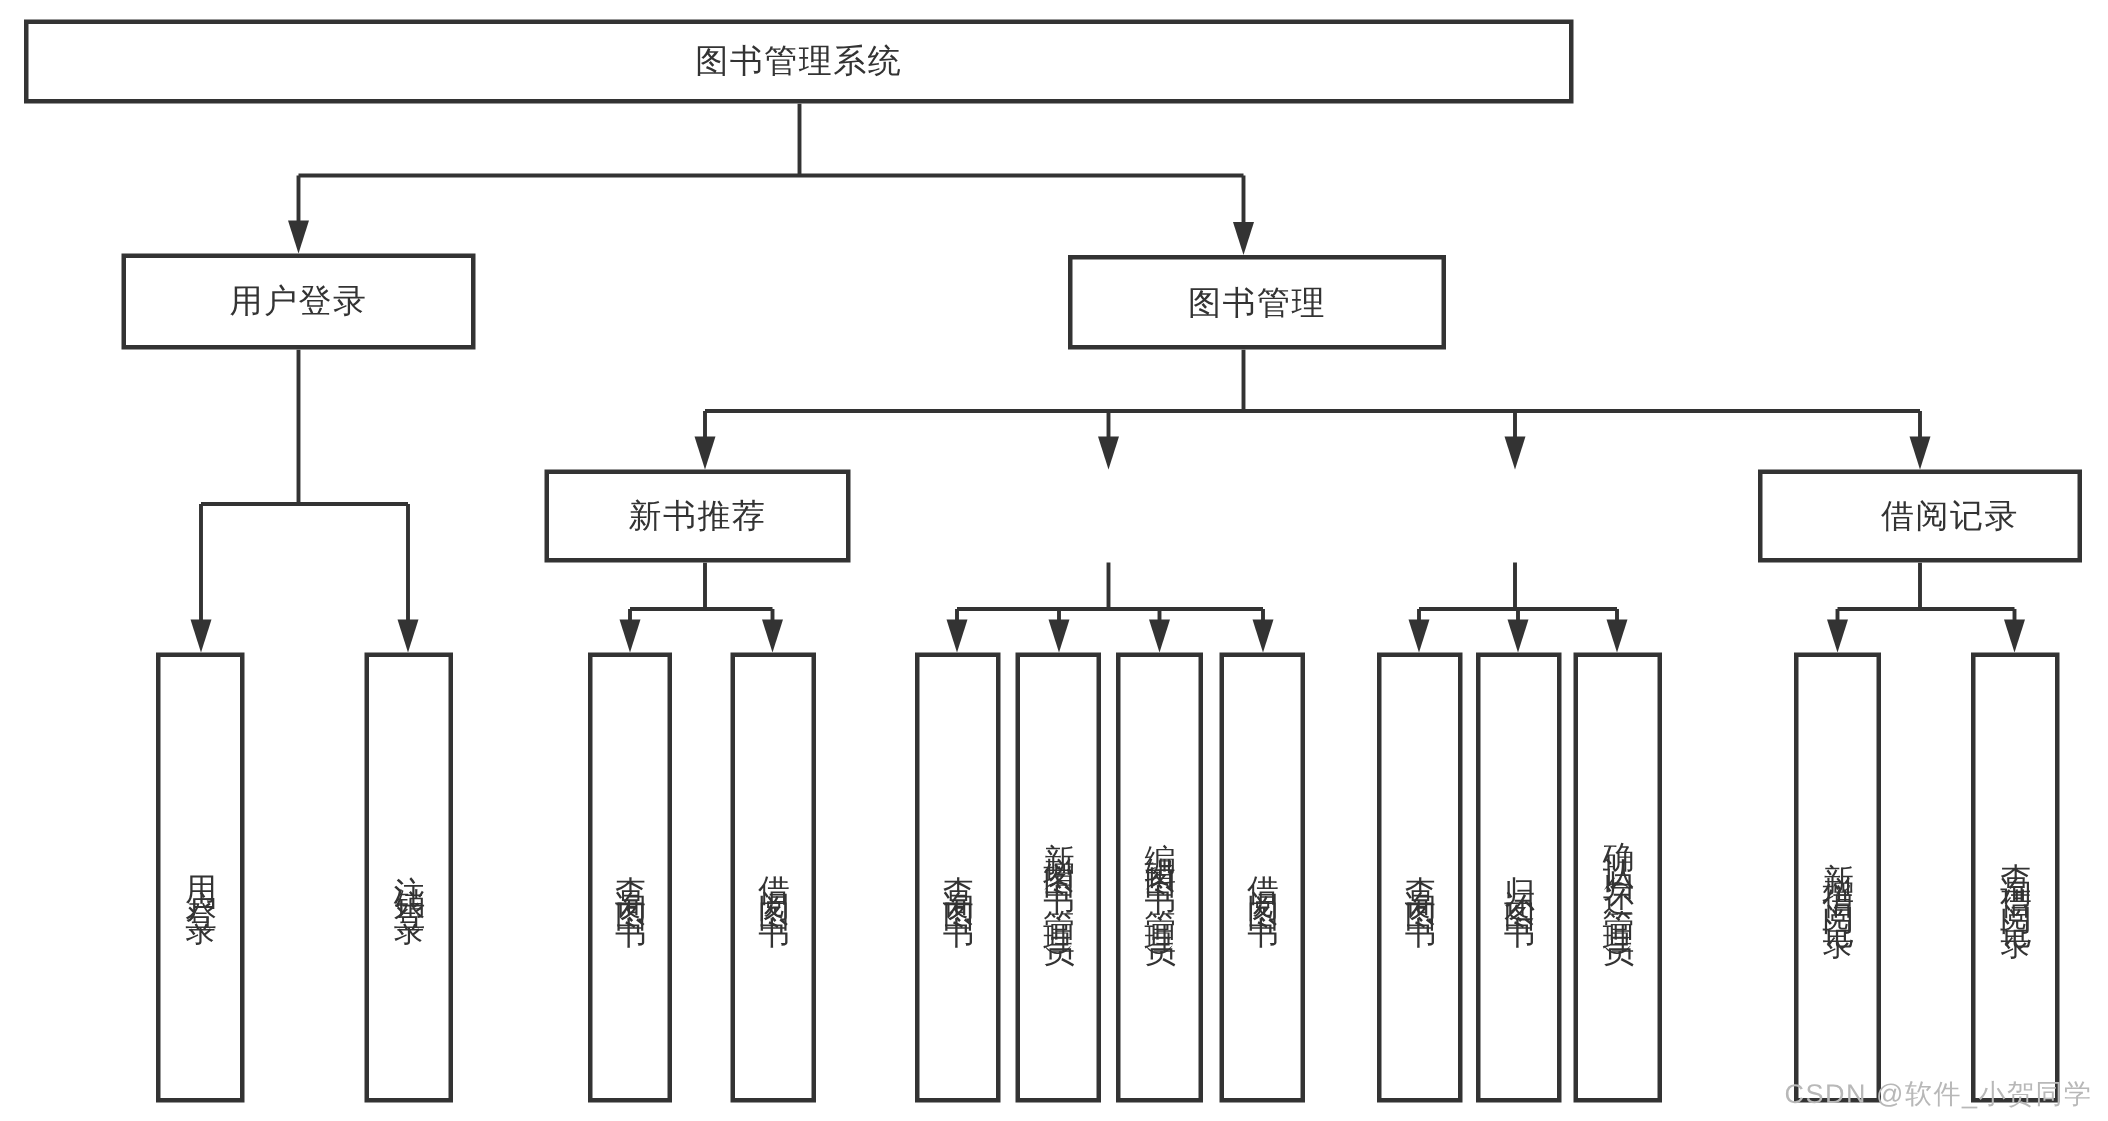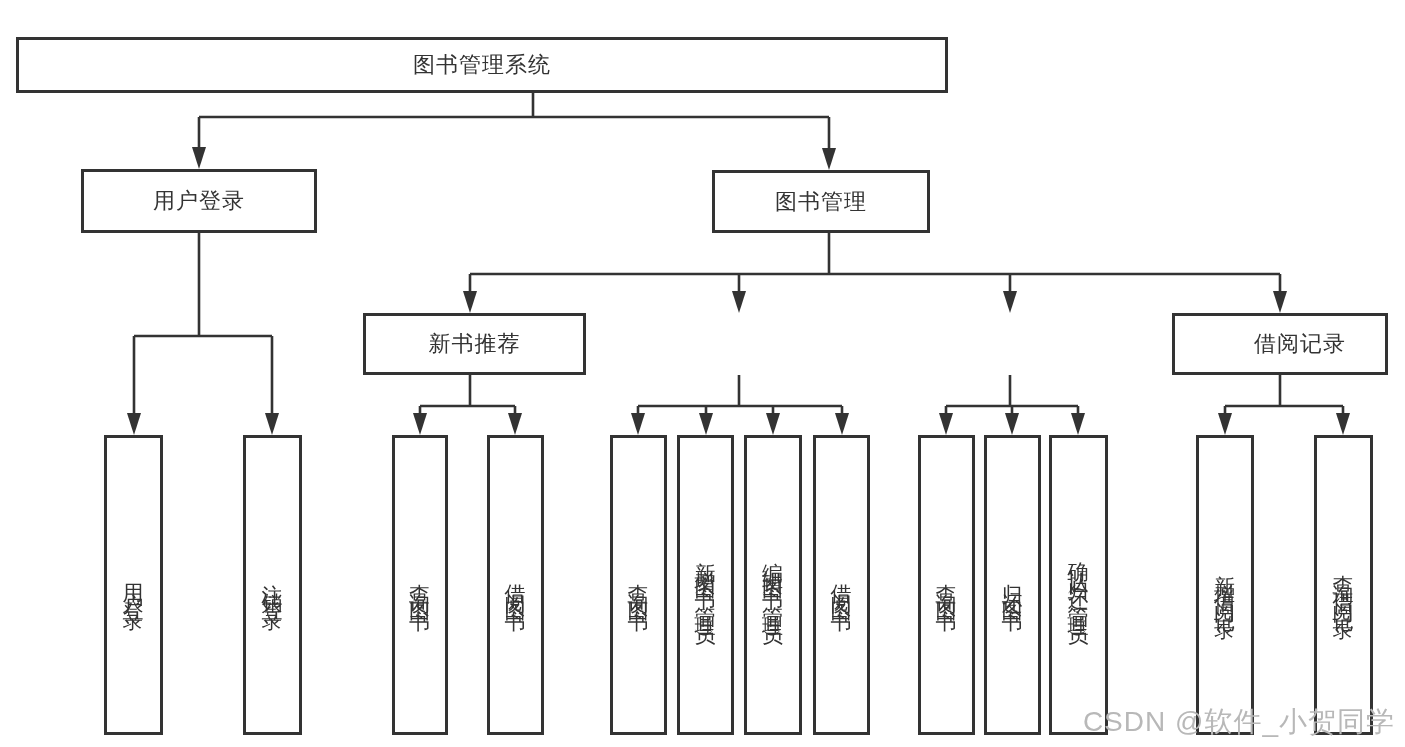--- a/index.html
+++ b/index.html
@@ -26,21 +26,21 @@
   .leaf .vtext {
     writing-mode:vertical-lr;
     text-orientation:mixed;
     letter-spacing:9px;
     line-height:1;
     white-space:nowrap;
   }
   #watermark {
     position:absolute;
     right:10px; bottom:6px;
-    font-size:28px;
+    font-size:18px;
     color:#b8b8b8;
     letter-spacing:1px;
   }
 </style>
 </head>
 <body>
 
 <div id="stage">
 
   <svg id="connectors" viewBox="0 0 1405 747" xmlns="http://www.w3.org/2000/svg">
@@ -69,26 +69,26 @@
       <path d="M766,413 L780,413 L773,435 Z"></path>
       <path d="M835,413 L849,413 L842,435 Z"></path>
       <path d="M939,413 L953,413 L946,435 Z"></path>
       <path d="M1005,413 L1019,413 L1012,435 Z"></path>
       <path d="M1071,413 L1085,413 L1078,435 Z"></path>
       <path d="M1218,413 L1232,413 L1225,435 Z"></path>
       <path d="M1336,413 L1350,413 L1343,435 Z"></path>
     </g>
   </svg>
 
-  <div class="node" style="left:16px; top:13px; width:932px; height:56px;margin-top:24px;">图书管理系统</div>
+  <div class="node" style="left:16px; top:13px; width:1033px; height:56px;">图书管理系统</div>
 
   <div class="node" style="left:81px; top:169px; width:236px; height:64px;">用户登录</div>
-  <div class="node" style="left:712px; top:170px; width:218px; height:63px;">图书管理</div>
+  <div class="node" style="left:712px; top:170px; width:252px; height:63px;">图书管理</div>
 
-  <div class="node" style="left:363px; top:313px; width:223px; height:62px;">新书推荐</div>
+  <div class="node" style="left:363px; top:313px; width:204px; height:62px;">新书推荐</div>
   <div class="node" style="left:1172px; top:313px; width:216px; height:62px;padding-left:40px;">借阅记录</div>
 
   <div class="node leaf" style="left:104px; top:435px; width:59px; height:300px;">
     <span class="vtext">用户登录</span>
   </div>
   <div class="node leaf" style="left:243px; top:435px; width:59px; height:300px;">
     <span class="vtext">注销登录</span>
   </div>
 
   <div class="node leaf" style="left:392px; top:435px; width:56px; height:300px;">

